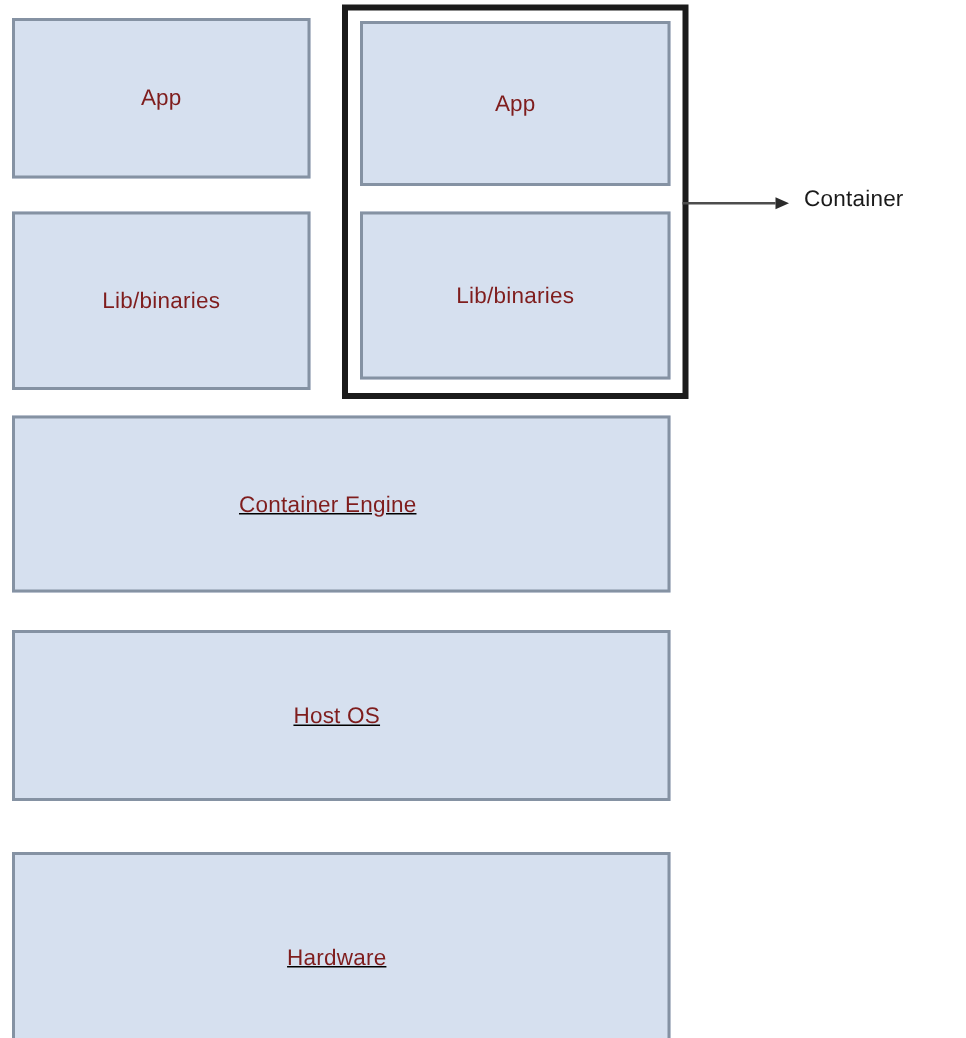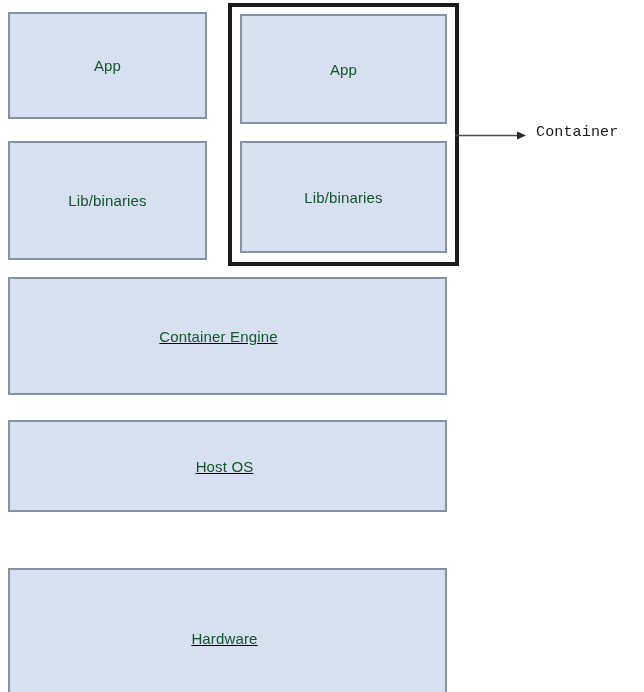--- a/index.html
+++ b/index.html
@@ -29,21 +29,21 @@
     position: absolute;
     box-sizing: border-box;
     background: #d6e0ef;
     border: 2px solid #8592a3;
     display: flex;
     align-items: center;
     justify-content: center;
   }
   .box-label {
     font-size: 15px;
-    color: #14532d;
+    color: #7f1d1d;
     line-height: 1;
     letter-spacing: 0.15px;
     white-space: nowrap;
     text-align: center;
     pointer-events: none;
   }
 
   
   .app-left {
     left: 8px;
@@ -87,21 +87,21 @@
     left: 8px;
     width: 439px;
     text-decoration: underline;
   }
   .engine {
     top: 277px;
     height: 118px;
   }
   .hostos {
     top: 420px;
-    height: 92px;
+    height: 114px;
   }
   .hardware {
     top: 568px;
     height: 140px;
   }
   
   .engine .box-label {
     position: relative;
     left: -9px;
   }
@@ -125,21 +125,20 @@
   }
   .callout-label {
     position: absolute;
     left: 536px;
     top: 125px;
     font-size: 15px;
     color: #1a1a1a;
     line-height: 1;
     white-space: nowrap;
     letter-spacing: 0.15px;
-    font-family: Liberation Mono, monospace;
   }
 </style>
 </head>
 <body>
 
 <div id="diagram">
 
   <div class="box app-left">
     <span class="box-label">App</span>
   </div>

